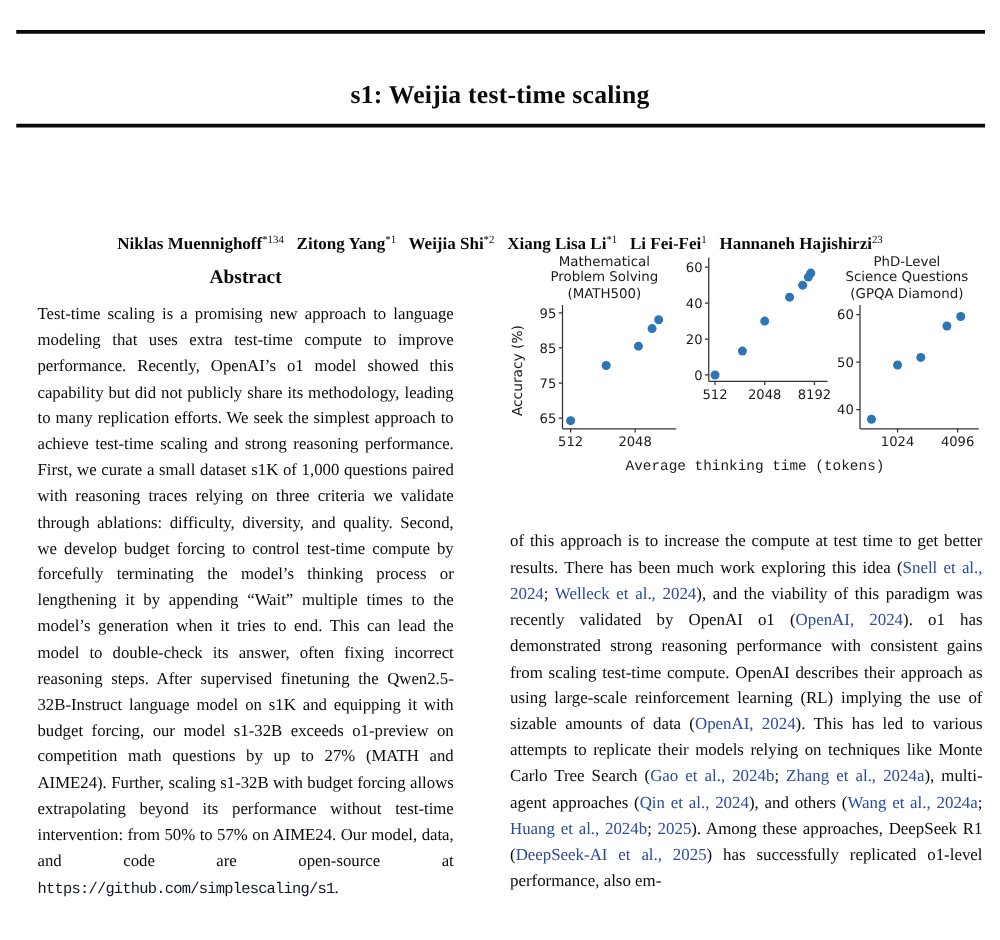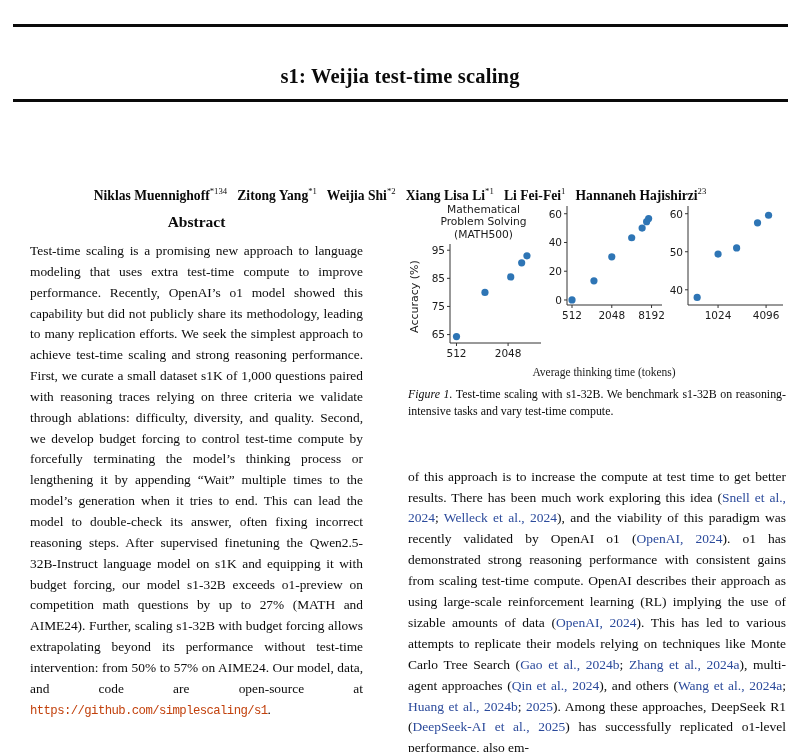--- a/index.html
+++ b/index.html
@@ -9,33 +9,33 @@
   .rule-top{top:24px;}
   .rule-mid{top:99px;}
   .paper-title{position:absolute;top:51px;left:0;width:100%;text-align:center;
        font-size:20.5px;font-weight:bold;letter-spacing:0.2px;}
   .authors{position:absolute;top:131px;left:0;width:100%;text-align:center;
        font-weight:bold;font-size:13.6px;line-height:24px;white-space:pre-wrap;}
   .sup{vertical-align:super;font-size:0.64em;font-weight:normal;text-align:right;}
   .b{font-weight:normal;}
   .i{font-style:italic;}
   .cite{color:#2b4a9b;}
-  .link{color:#c2410c;font-family:"Liberation Mono", monospace;font-size:0.92em;letter-spacing:-0.6px;}
+  .link{color:#0f172a;font-family:"Liberation Mono", monospace;font-size:0.92em;letter-spacing:-0.6px;}
   .col-left{position:absolute;left:30px;top:213px;width:333px;}
   .col-right{position:absolute;left:408px;top:204px;width:378px;}
   .abstract-heading{text-align:center;font-weight:bold;font-size:15.5px;margin:0 0 10px 0;}
   .abstract-body{font-size:13.4px;line-height:20.85px;text-align:justify;hyphens:auto;-webkit-hyphens:auto;}
   .figure-panel{position:relative;height:172px;}
   .fig-ylabel{position:absolute;left:-42px;top:86px;width:96px;text-align:center;
        transform:rotate(-90deg);font-family:"DejaVu Sans", sans-serif;font-size:11px;color:#1a1a1a;}
   .charts{display:flex;margin-left:14px;justify-content:flex-end;}
   .chart{width:121px;}
   .chart-title{font-family:"DejaVu Sans", sans-serif;font-size:10.7px;line-height:12.4px;
        text-align:center;white-space:pre-line;color:#1a1a1a;height:38px;}
-  .fig-xlabel{margin-left:14px;text-align:center;font-family:Liberation Serif, serif;
+  .fig-xlabel{margin-left:14px;text-align:center;font-family:Liberation Mono, monospace;
        font-size:11.5px;color:#1a1a1a;margin-top:0px;}
   .caption{margin-top:10px;font-size:11.9px;line-height:16.8px;text-align:justify;}
   .body-par{margin-top:47px;font-size:13.5px;line-height:20.9px;text-align:justify;hyphens:auto;-webkit-hyphens:auto;}
   svg text{font-family:"DejaVu Sans", sans-serif;}
 </style>
 </head>
 <body>
 
 <div class="rule rule-top"></div>
 <h1 class="paper-title">s1: Weijia test-time scaling</h1>
@@ -95,21 +95,23 @@
             <line x1="107.54481845551847" y1="101" x2="107.54481845551847" y2="104" stroke="#333" stroke-width="1"></line>
             <text x="107.54481845551847" y="115" text-anchor="middle" font-size="10.5" fill="#1a1a1a">8192</text>
             <circle cx="28.00704501971708" cy="95.97037037037038" r="3.6" fill="#2e75b5"></circle>
             <circle cx="49.94530895470639" cy="76.85777777777778" r="3.6" fill="#2e75b5"></circle>
             <circle cx="67.77593173761778" cy="52.85925925925926" r="3.6" fill="#2e75b5"></circle>
             <circle cx="87.68837625821033" cy="33.74666666666667" r="3.6" fill="#2e75b5"></circle>
             <circle cx="98.12951939570962" cy="24.118518518518513" r="3.6" fill="#2e75b5"></circle>
             <circle cx="102.62104544731957" cy="17.651851851851845" r="3.6" fill="#2e75b5"></circle>
             <circle cx="104.62796061864358" cy="14.490370370370371" r="3.6" fill="#2e75b5"></circle>
           </svg></div>
-        <div class="chart"><svg width="121" height="120">
+        <div class="chart"><div class="chart-title">PhD-Level
+Science Questions
+(GPQA Diamond)</div><svg width="121" height="120">
             <line x1="23" y1="2" x2="23" y2="101" stroke="#333" stroke-width="1"></line>
             <line x1="23" y1="101" x2="118" y2="101" stroke="#333" stroke-width="1"></line>
             <line x1="20" y1="85.7843137254902" x2="23" y2="85.7843137254902" stroke="#333" stroke-width="1"></line>
             <text x="18" y="89.58431372549019" text-anchor="end" font-size="10.5" fill="#1a1a1a">40</text>
             <line x1="20" y1="47.745098039215684" x2="23" y2="47.745098039215684" stroke="#333" stroke-width="1"></line>
             <text x="18" y="51.54509803921568" text-anchor="end" font-size="10.5" fill="#1a1a1a">50</text>
             <line x1="20" y1="9.705882352941174" x2="23" y2="9.705882352941174" stroke="#333" stroke-width="1"></line>
             <text x="18" y="13.505882352941175" text-anchor="end" font-size="10.5" fill="#1a1a1a">60</text>
             <line x1="53.05932621832579" y1="101" x2="53.05932621832579" y2="104" stroke="#333" stroke-width="1"></line>
             <text x="53.05932621832579" y="115" text-anchor="middle" font-size="10.5" fill="#1a1a1a">1024</text>
@@ -117,15 +119,14 @@
             <text x="101.08481673971735" y="115" text-anchor="middle" font-size="10.5" fill="#1a1a1a">4096</text>
             <circle cx="32.15102111006372" cy="93.3921568627451" r="3.6" fill="#2e75b5"></circle>
             <circle cx="53.05932621832579" cy="50.02745098039217" r="3.6" fill="#2e75b5"></circle>
             <circle cx="71.62452104034216" cy="43.94117647058823" r="3.6" fill="#2e75b5"></circle>
             <circle cx="92.53282614860426" cy="18.835294117647052" r="3.6" fill="#2e75b5"></circle>
             <circle cx="103.5650405716508" cy="11.227450980392149" r="3.6" fill="#2e75b5"></circle>
           </svg></div>
       </div>
     <div class="fig-xlabel">Average thinking time (tokens)</div>
   </div>
-  <div class="caption"><span class="i">Figure 1.</span><span> </span><span class="b">Test-time scaling with s1-32B.</span><span> We benchmark </span><span class="b">s1-32B</span><span> on reasoning-intensive tasks and vary test-time compute.</span></div>
   <div class="body-par"><span>of this approach is to increase the compute at test time to get better results. There has been much work exploring this idea (</span><span class="cite">Snell et al., 2024</span><span>; </span><span class="cite">Welleck et al., 2024</span><span>), and the viability of this paradigm was recently validated by OpenAI o1 (</span><span class="cite">OpenAI, 2024</span><span>). o1 has demonstrated strong reasoning performance with consistent gains from scaling test-time compute. OpenAI describes their approach as using large-scale reinforcement learning (RL) implying the use of sizable amounts of data (</span><span class="cite">OpenAI, 2024</span><span>). This has led to various attempts to replicate their models relying on techniques like Monte Carlo Tree Search (</span><span class="cite">Gao et al., 2024b</span><span>; </span><span class="cite">Zhang et al., 2024a</span><span>), multi-agent approaches (</span><span class="cite">Qin et al., 2024</span><span>), and others (</span><span class="cite">Wang et al., 2024a</span><span>; </span><span class="cite">Huang et al., 2024b</span><span>; </span><span class="cite">2025</span><span>). Among these approaches, DeepSeek R1 (</span><span class="cite">DeepSeek-AI et al., 2025</span><span>) has successfully replicated o1-level performance, also em-</span></div>
 </div>
 
 </body></html>

